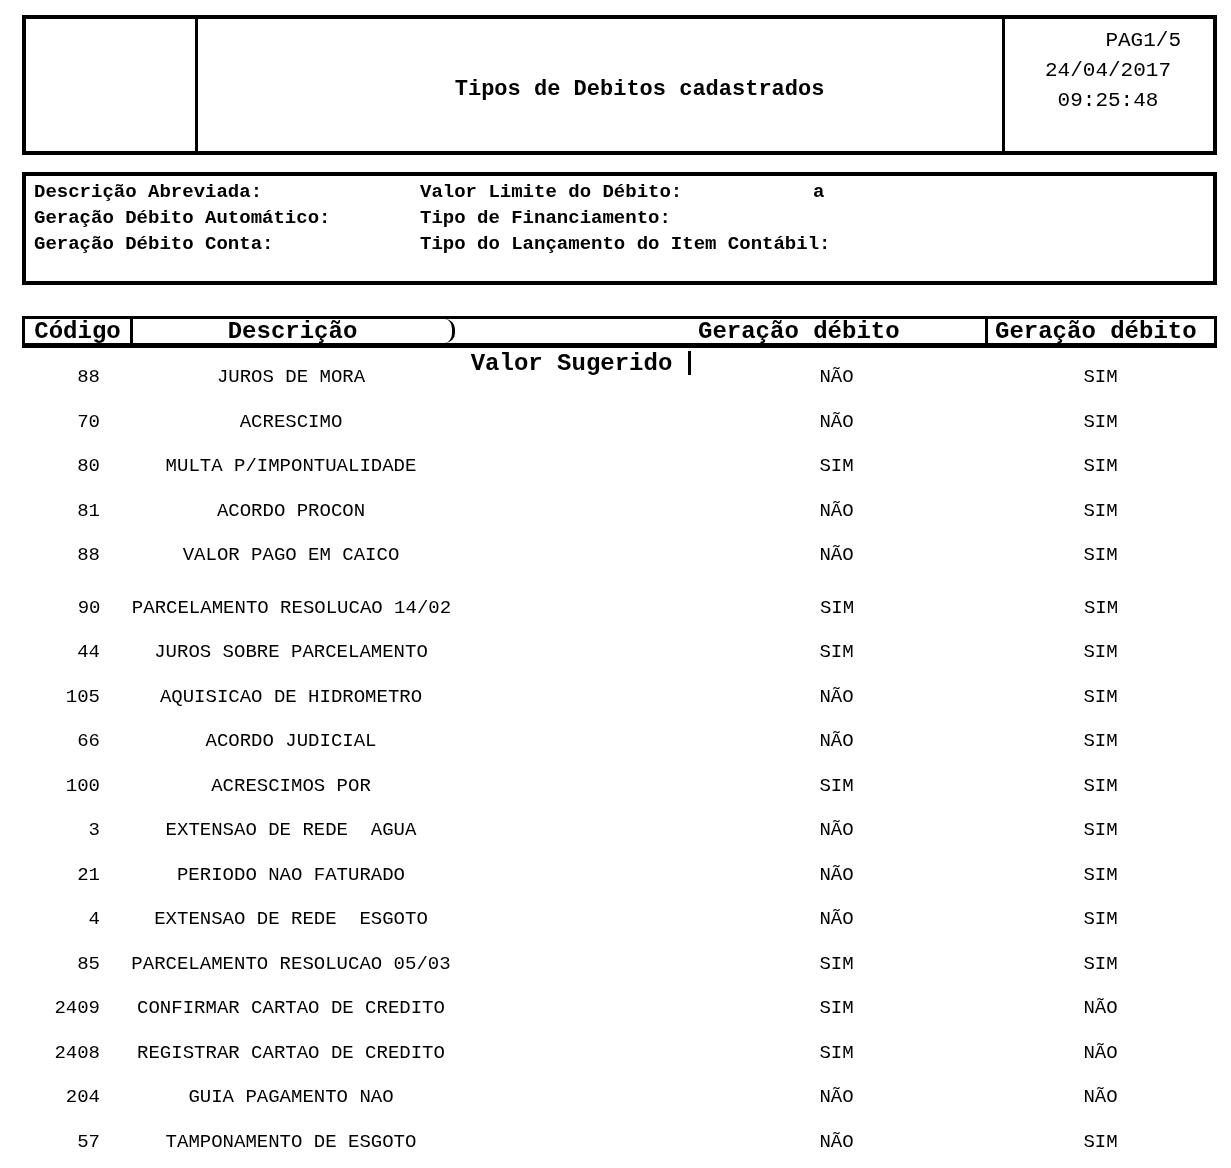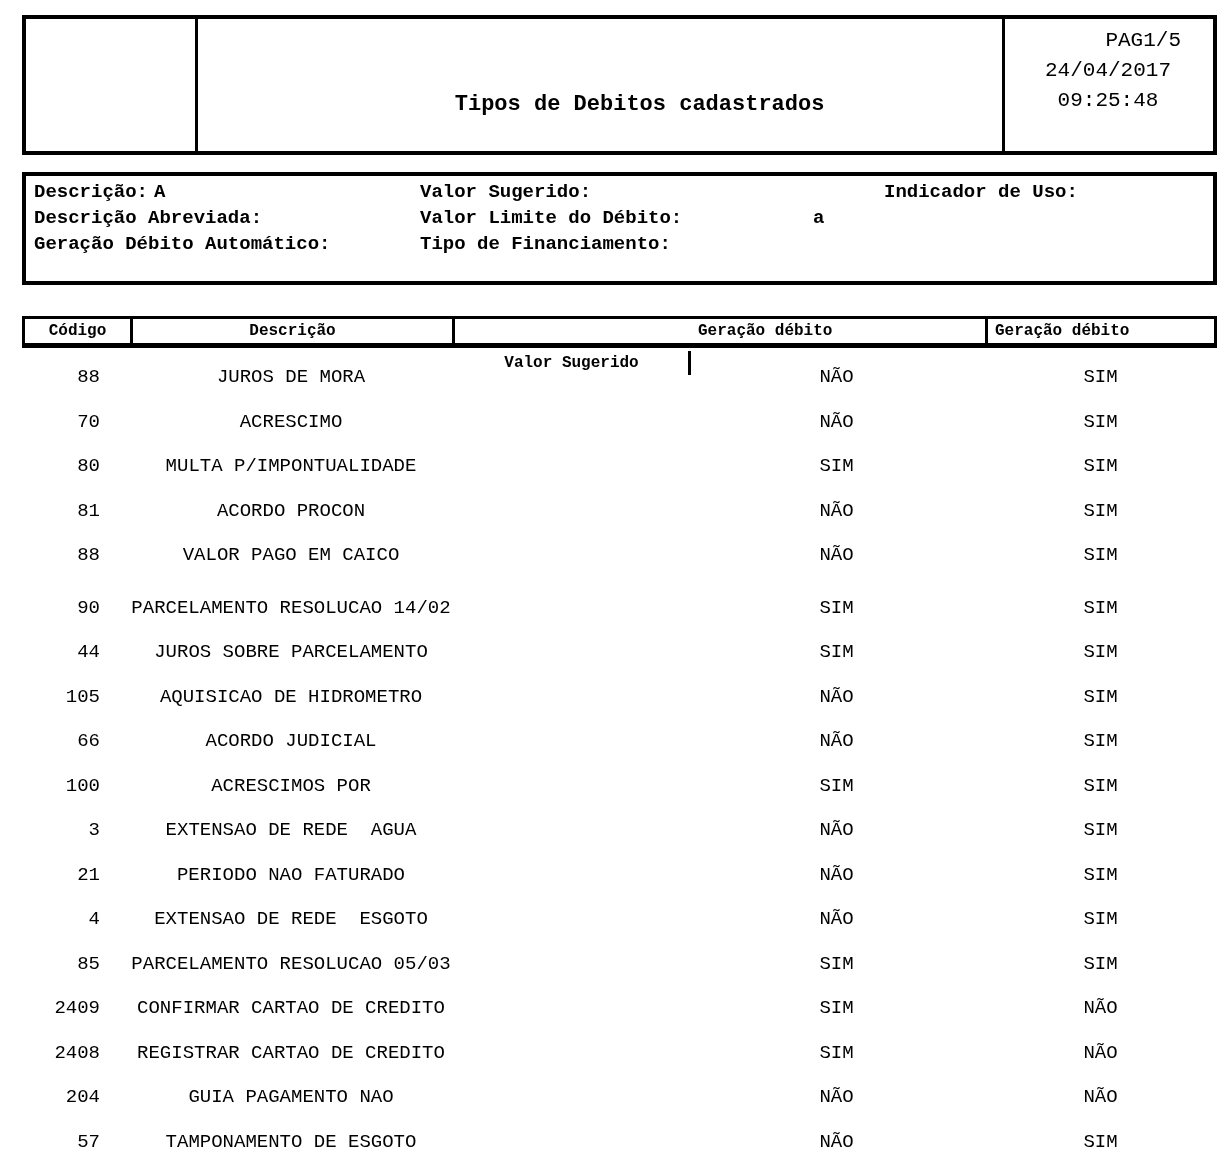--- a/index.html
+++ b/index.html
@@ -14,21 +14,21 @@
   
   .report-header {
     position: absolute; left: 22px; top: 15px;
     width: 1195px; height: 140px;
     border: 4px solid #000; box-sizing: border-box;
     display: flex; background: #fff;
   }
   .rh-left  { width: 172px; border-right: 3px solid #000; box-sizing: border-box; }
   .rh-center{
     flex: 1; border-right: 3px solid #000; box-sizing: border-box;
-    text-align: center; padding-top: 48px;
+    text-align: center; padding-top: 33px;
     font-size: 22px; font-weight: bold; white-space: pre;
   }
   .rh-right {
     width: 208px; box-sizing: border-box;
     font-size: 21px; line-height: 30px;
     padding: 7px 10px 0 8px;
   }
   .rh-pagline { display: flex; justify-content: flex-end; padding-right: 22px; }
   .rh-date, .rh-time { text-align: center; }
 
@@ -48,42 +48,42 @@
   .fp-c2v { left: 787px; }
   .fp-c3  { left: 858px; }
 
   
   .grid-header {
     position: absolute; left: 22px; top: 316px;
     width: 1195px; height: 32px;
     border: 3px solid #000; border-bottom-width: 5px;
     box-sizing: border-box;
     display: flex; align-items: stretch;
-    font-size: 16px; font-weight: bold; background: #fff;
+    font-size: 24px; font-weight: bold; background: #fff;
   }
   .gh-cell {
     height: 100%; box-sizing: border-box;
     display: flex; align-items: center; white-space: pre;
   }
   .gh-cell.div { border-right: 3px solid #000; }
   .gh-center { justify-content: center; }
   .gh-left   { justify-content: flex-start; padding-left: 7px; }
   .ghc1 { width: 108px; }
-  .ghc2 { width: 322px; }
+  .ghc2 { width: 322px; border-radius: 10px; }
   .ghc3 { width: 236px; margin-top: 32px; }
   .ghc4 { width: 297px; }
   .ghc5 { flex: 1; }
 
   
   .grid-body {
     position: absolute; left: 22px; top: 355px;
     width: 1195px; font-size: 19px;
   }
   .grid-row { display: flex; height: 44.5px; align-items: center; }
-  .grid-row.spacer { margin-top: 8px; }
+  .grid-row.spacer { margin-top: 8px; justify-content: center; }
   .cell { white-space: pre; box-sizing: border-box; }
   .bc1 { width: 108px; text-align: right; padding-right: 30px; }
   .bc2 { width: 322px; text-align: center; }
   .bc3 { width: 236px; text-align: center; }
   .bc4 { width: 297px; text-align: center; }
   .bc5 { width: 231px; text-align: center; }
 </style>
 </head>
 <body>
 
@@ -99,33 +99,31 @@
         <span>PAG</span>
         <span>1/5</span>
       </div>
       <div class="rh-date">24/04/2017</div>
       <div class="rh-time">09:25:48</div>
     </div>
   </div>
 
   <div class="filter-panel">
     <div class="fp-row">
-      <span class="fp-item fp-c1">Descrição:</span>
-      <span class="fp-item fp-c1v">A</span>
-      <span class="fp-item fp-c2">Valor Sugerido:</span>
-      <span class="fp-item fp-c3">Indicador de Uso:</span>
-    </div>
-    <div class="fp-row">
       <span class="fp-item fp-c1">Descrição Abreviada:</span>
       <span class="fp-item fp-c2">Valor Limite do Débito:</span>
       <span class="fp-item fp-c2v">a</span>
     </div>
     <div class="fp-row">
       <span class="fp-item fp-c1">Geração Débito Automático:</span>
       <span class="fp-item fp-c2">Tipo de Financiamento:</span>
+    </div>
+    <div class="fp-row">
+      <span class="fp-item fp-c1">Geração Débito Conta:</span>
+      <span class="fp-item fp-c2">Tipo do Lançamento do Item Contábil:</span>
     </div>
   </div>
 
   <div class="grid-header">
     <div class="gh-cell gh-center div ghc1">Código</div>
     <div class="gh-cell gh-center div ghc2">Descrição</div>
     <div class="gh-cell gh-center div ghc3">Valor Sugerido</div>
     <div class="gh-cell gh-left   div ghc4">Geração débito</div>
     <div class="gh-cell gh-left       ghc5">Geração débito</div>
   </div>

